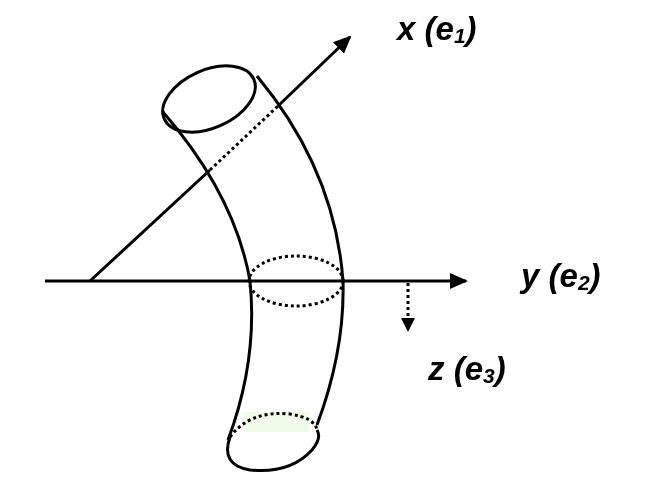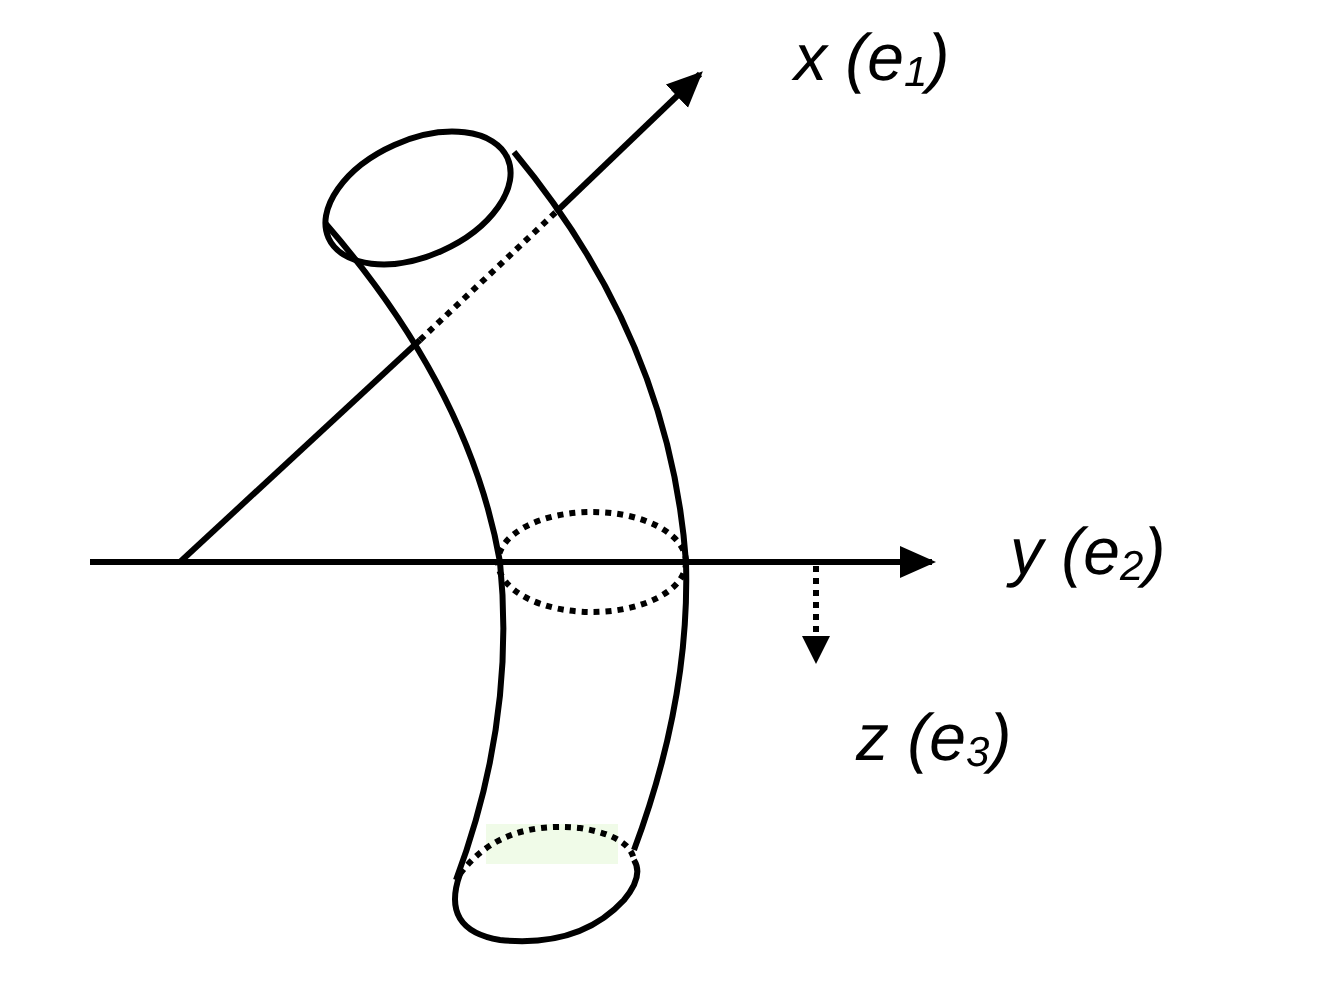--- a/index.html
+++ b/index.html
@@ -1,18 +1,18 @@
 <!DOCTYPE html>
 <html><head>
 <meta charset="utf-8">
 <style>
   html, body { margin:0; padding:0; background:#ffffff; }
   body { width:665px; height:498px; position:relative; overflow:hidden; font-family:"Liberation Sans", sans-serif; }
   svg.diagram { position:absolute; left:0; top:0; }
-  .label { position:absolute; font-family:"Liberation Sans", sans-serif; font-style:italic; font-size:33px; color:#000; line-height:1; white-space:nowrap; }
+  .label { position:absolute; font-family:"Liberation Sans", sans-serif; font-style:italic; font-size:33px; color:#000; line-height:1; white-space:nowrap;font-weight:bold; }
   .label sub { font-size:21px; vertical-align:-3px; }
 </style>
 </head>
 <body>
 
 <svg class="diagram" width="665" height="498" viewBox="0 0 665 498">
   <defs>
     <marker id="arrow" markerWidth="10" markerHeight="10" refX="8" refY="5" orient="auto" markerUnits="userSpaceOnUse">
       <path d="M0,0 L10,5 L0,10 Z" fill="#000"></path>
     </marker>
@@ -40,19 +40,19 @@
   <ellipse cx="296" cy="281" rx="47" ry="25" fill="none" stroke="#000" stroke-width="3" stroke-dasharray="3,3"></ellipse>
 
   <path d="M230,437 Q250,410 290,414 Q315,418 317,430" fill="none" stroke="#000" stroke-width="3" stroke-dasharray="3,3"></path>
   <path d="M230,437 Q220,465 250,470 Q290,474 312,450 Q322,438 317,430" fill="none" stroke="#000" stroke-width="3"></path>
 </svg>
 
 <div class="label" style="left:397px; top:12px;">
   <span>x (e</span><sub>1</sub><span>)</span>
 </div>
 
-<div class="label" style="left:505px; top:259px;text-align:center;">
+<div class="label" style="left:521px; top:259px;text-align:center;">
   <span>y (e</span><sub>2</sub><span>)</span>
 </div>
 
 <div class="label" style="left:428px; top:352px;">
   <span>z (e</span><sub>3</sub><span>)</span>
 </div>
 
 </body></html>

